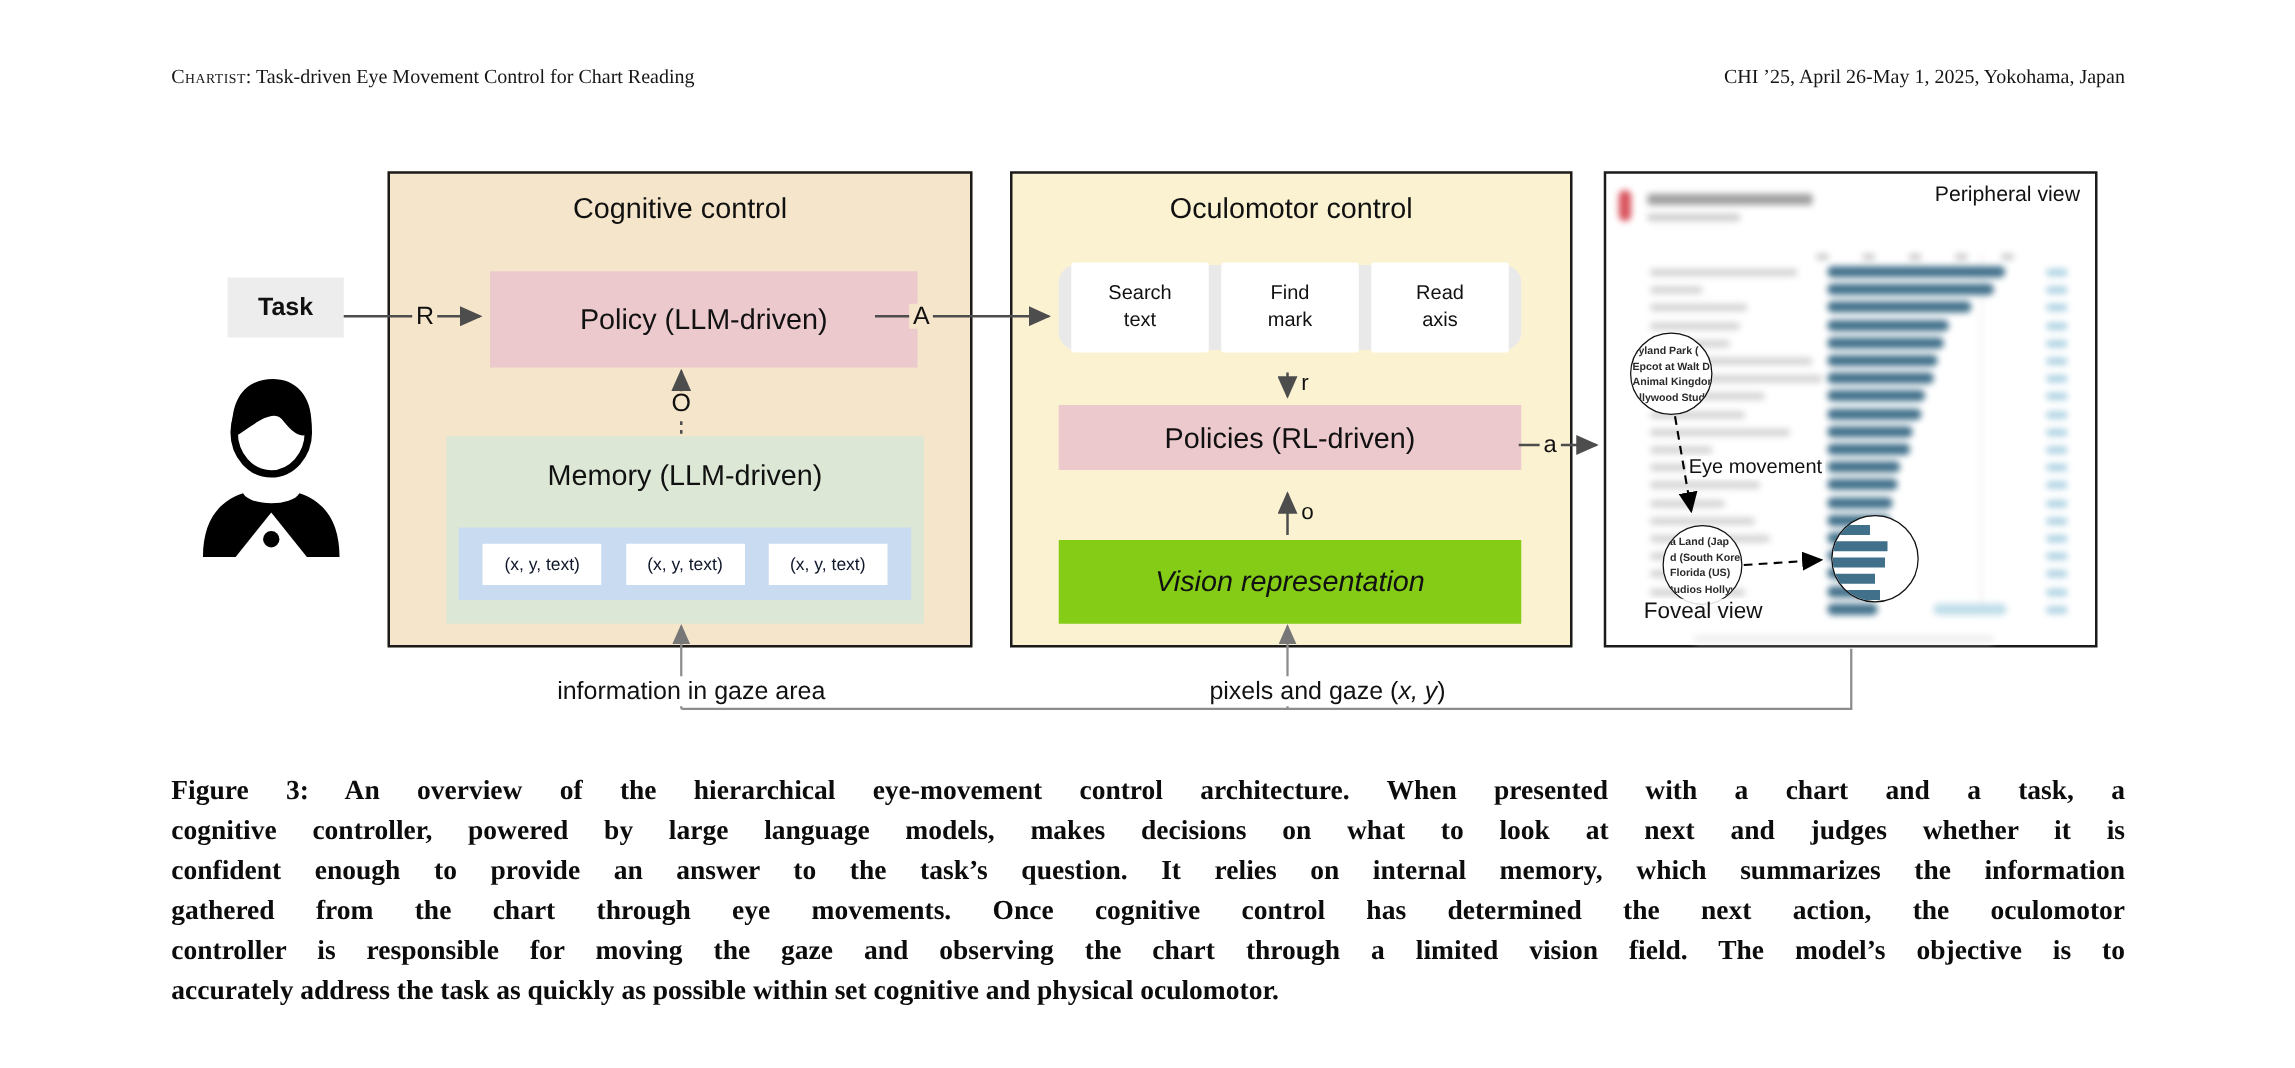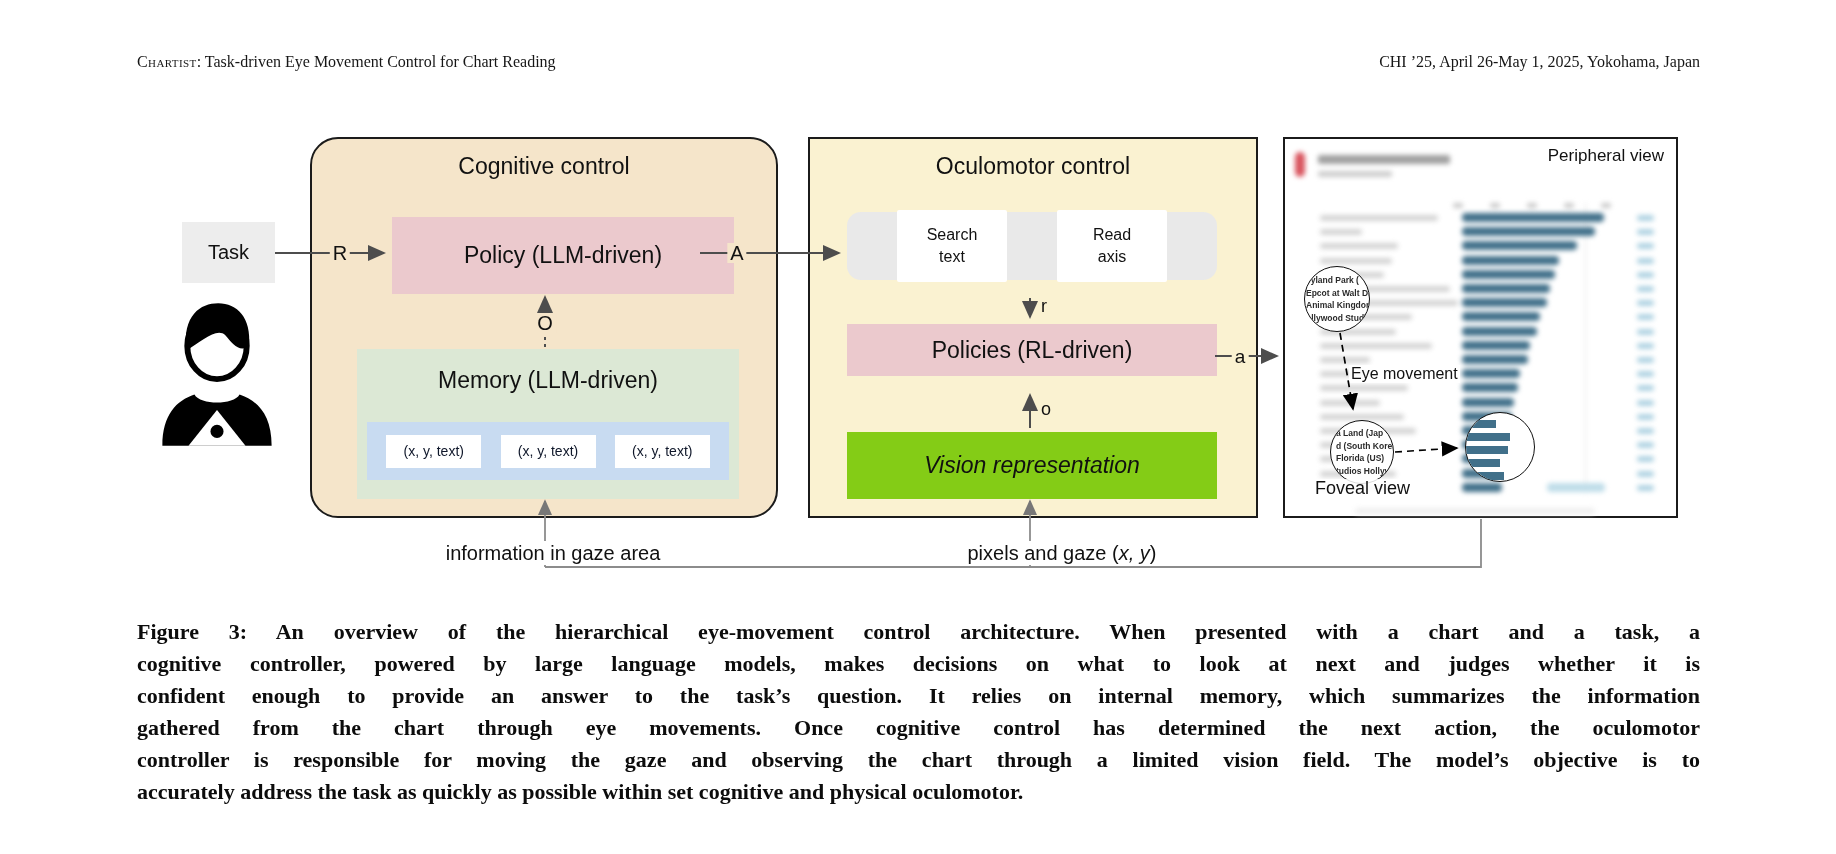--- a/index.html
+++ b/index.html
@@ -5,42 +5,42 @@
   html,body{margin:0;padding:0;background:#fff;}
   .page{position:relative;width:1836px;height:854px;background:#fff;overflow:hidden;
         font-family:"Liberation Sans",sans-serif;color:#111;}
   
   .hdr{position:absolute;top:53px;left:137px;width:1563px;font:16px "Liberation Serif",serif;color:#161616;}
   .hdr-left{position:absolute;left:0;top:0;white-space:nowrap;}
   .hdr-right{position:absolute;right:0;top:0;text-align:right;white-space:nowrap;}
   .sc{font-variant:small-caps;letter-spacing:.4px;}
   
   .panel{position:absolute;box-sizing:border-box;border:2px solid #1b1b1b;}
-  .panel-cog{left:310px;top:137px;width:468px;height:381px;background:#f5e5ca;border-radius:28px;}
+  .panel-cog{left:310px;top:137px;width:468px;height:381px;background:#f5e5ca;}
   .panel-ocu{left:808px;top:137px;width:450px;height:381px;background:#faf2d1;}
   .panel-per{left:1283px;top:137px;width:395px;height:381px;background:#fff;border-width:2.5px;}
   .panel-title{position:absolute;top:14px;left:0;width:100%;text-align:center;font-size:23px;color:#111;}
   .inner-box{position:absolute;box-sizing:border-box;display:flex;align-items:center;justify-content:center;
              font-size:23px;color:#111;}
   .policy{left:80px;top:78px;width:342px;height:77px;background:#ebc9cd;}
   .memory{left:45px;top:210px;width:382px;height:150px;background:#dce8d5;}
   .mem-title{position:absolute;top:18px;left:0;width:100%;text-align:center;font-size:23px;}
   .mem-strip{position:absolute;left:10px;top:73px;width:362px;height:58px;background:#c8dbf1;
              display:flex;align-items:center;justify-content:space-evenly;}
   .mem-slot{width:95px;height:33px;background:#fff;display:flex;align-items:center;justify-content:center;
             font-size:14px;color:#0f172a;}
   .actions-wrap{left:37px;top:73px;width:370px;height:68px;background:#e9e9e9;border-radius:14px;
                 display:flex;align-items:center;justify-content:space-evenly;position:absolute;}
   .action-box{width:110px;height:72px;background:#fff;border-radius:2px;display:flex;flex-direction:column;
               align-items:center;justify-content:center;font-size:16px;line-height:1.35;text-align:center;}
   .policies{left:37px;top:185px;width:370px;height:52px;background:#ebc9cd;}
   .vision{left:37px;top:293px;width:370px;height:67px;background:#84cc16;font-style:italic;}
   
-  .task-box{position:absolute;left:182px;top:222px;width:93px;height:61px;background:#ededed;
-            display:flex;align-items:center;justify-content:center;font-size:20px;}
+  .task-box{position:absolute;left:182px;top:222px;width:93px;height:48px;background:#ededed;
+            display:flex;align-items:center;justify-content:center;font-size:20px;font-weight:bold;}
   .person{position:absolute;left:156px;top:296px;width:122px;height:152px;}
   
   .sig{position:absolute;transform:translate(-50%,-50%);font-size:20px;color:#111;padding:0 3px;line-height:1;}
   .sig-R{left:340px;top:253px;background:#f5e5ca;}
   .sig-A{left:737px;top:253px;background:#f5e5ca;}
   .sig-a{left:1240px;top:356px;background:#faf2d1;font-size:19px;}
   .sig-O{left:545px;top:323px;background:#f5e5ca;}
   .sig-r{left:1038px;top:306px;transform:translate(0,-50%);font-size:18px;}
   .sig-o{left:1038px;top:409px;transform:translate(0,-50%);font-size:18px;}
   .fb-label{position:absolute;transform:translate(-50%,-50%);font-size:20px;background:#fff;
@@ -114,20 +114,24 @@
         </div>
     </div>
   </div>
 
   <div class="panel panel-ocu">
     <div class="panel-title">Oculomotor control</div>
     <div class="actions-wrap">
         <div class="action-box">
           <div class="">Search</div>
           <div class="">text</div>
+        </div>
+        <div class="action-box">
+          <div class="">Find</div>
+          <div class="">mark</div>
         </div>
         <div class="action-box">
           <div class="">Read</div>
           <div class="">axis</div>
         </div>
       </div>
     <div class="inner-box policies">
       <span>Policies (RL-driven)</span>
     </div>
     <div class="inner-box vision">

